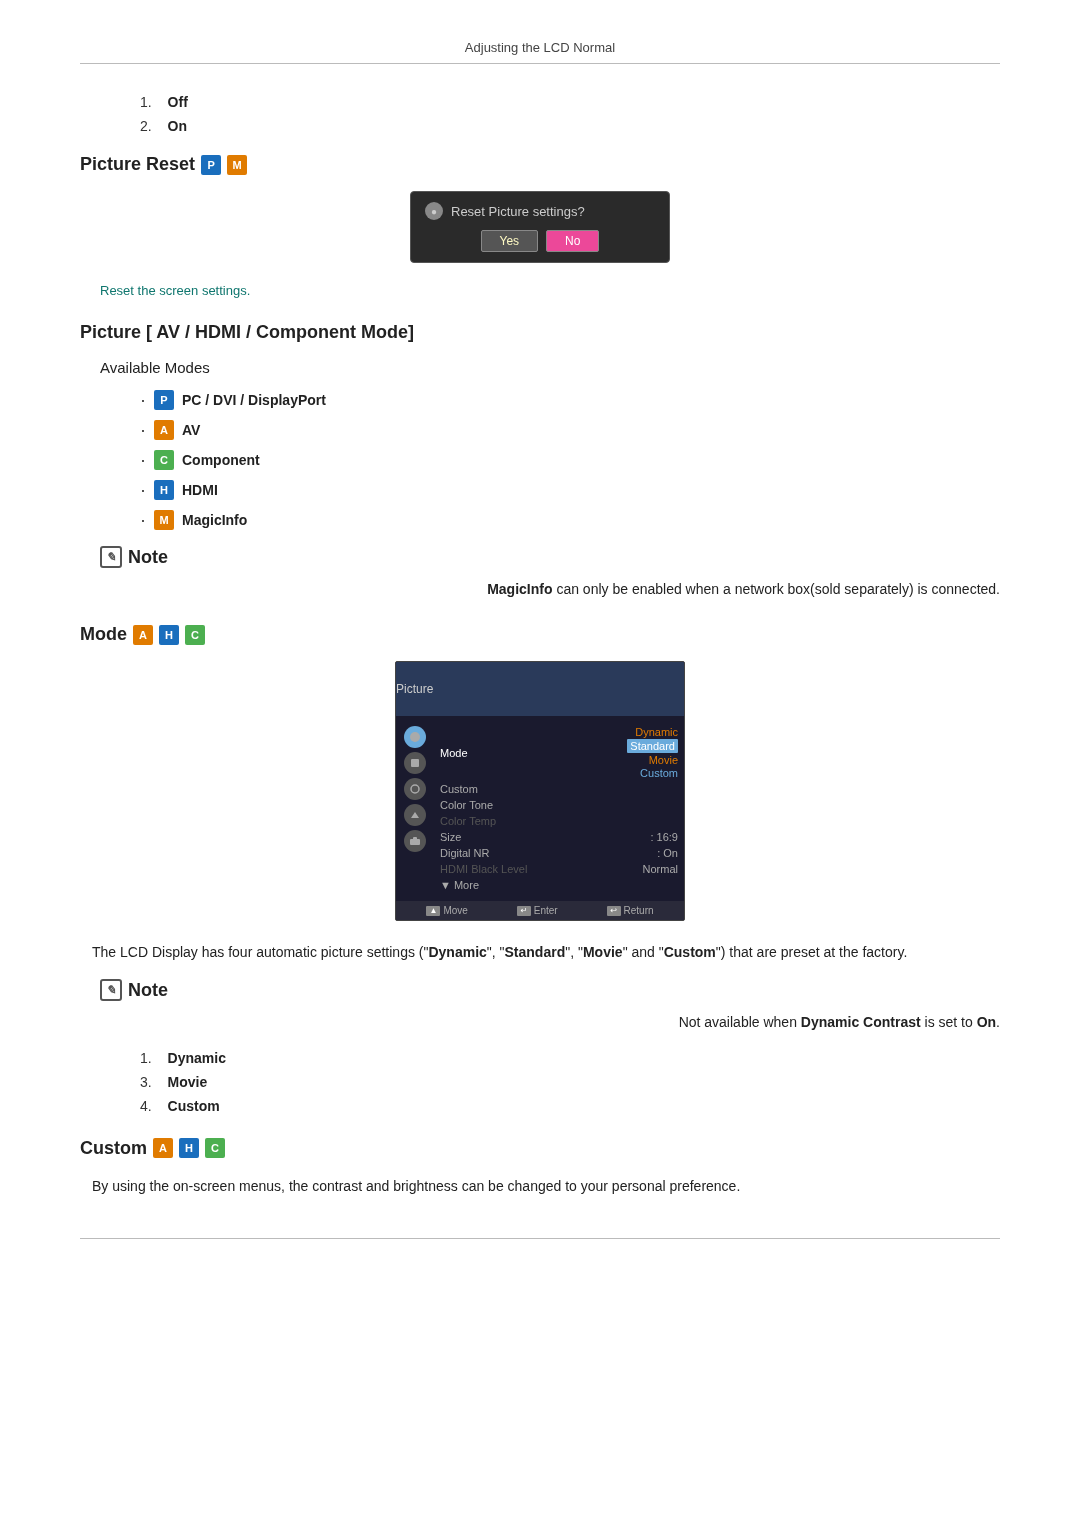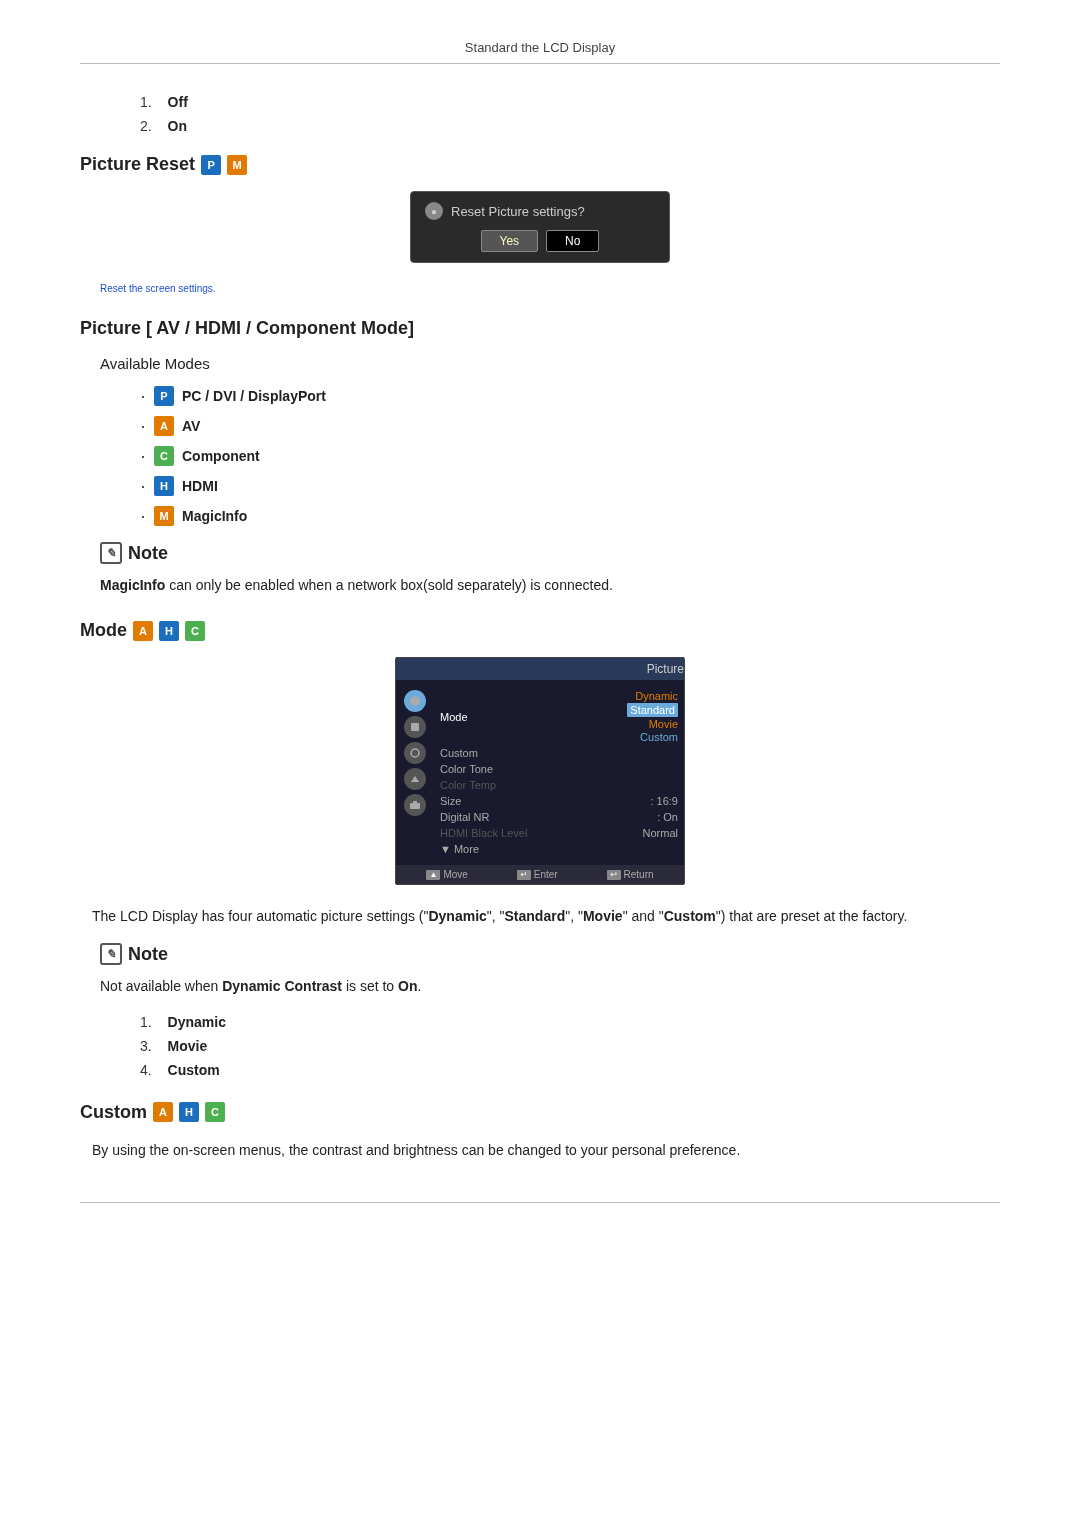--- a/index.html
+++ b/index.html
@@ -130,20 +130,21 @@
     .note-label {
       font-weight: bold;
       font-size: 18px;
       line-height: 22px;
     }
     .note-text {
       margin-left: 20px;
       font-size: 14px;
       margin-bottom: 16px;
       line-height: 1.6;
+      text-align: right;
     }
 
     
     .dialog-container {
       display: flex;
       justify-content: center;
       margin: 16px 0 20px 0;
     }
     .dialog-box {
       background: #2a2a2a;
@@ -181,51 +182,51 @@
       font-size: 12px;
       border: 1px solid #888;
       cursor: pointer;
       border-radius: 2px;
     }
     .dialog-btn-yes {
       background: #555;
       color: #fef9c3;
     }
     .dialog-btn-no {
-      background: #000000;
+      background: #ec4899;
       color: #fff;
     }
 
     
     .reset-text {
       margin-left: 20px;
-      font-size: 10px;
-      color: #1d4ed8;
+      font-size: 13px;
+      color: #0f766e;
       margin-bottom: 8px;
     }
 
     
     .mode-ui-container {
       display: flex;
       justify-content: center;
       margin: 16px 0 20px 0;
     }
     .mode-ui-box {
       background: #1a1a2e;
       border: 1px solid #444;
       width: 290px;
       border-radius: 2px;
       overflow: hidden;
     }
     .mode-ui-header {
       background: #2a3a5a;
       color: #ccc;
-      text-align: right;
+      text-align: left;
       font-size: 12px;
-      padding: 4px 0;
+      padding: 20px 0;
     }
     .mode-ui-body {
       display: flex;
       padding: 6px 0;
     }
     .mode-ui-icons {
       display: flex;
       flex-direction: column;
       gap: 4px;
       padding: 4px 8px;
@@ -316,21 +317,21 @@
       margin-bottom: 14px;
     }
 
     .section-gap { margin-top: 24px; }
   </style>
 </head>
 <body>
 
 <div class="page-container">
 
-  <div class="header-title">Standard the LCD Display</div>
+  <div class="header-title">Adjusting the LCD Normal</div>
   <hr class="top-rule-line">
 
   <ol class="numbered-list">
     <li>
       <span class="num">1.</span>
       <strong>Off</strong>
     </li>
     <li>
       <span class="num">2.</span>
       <strong>On</strong>

